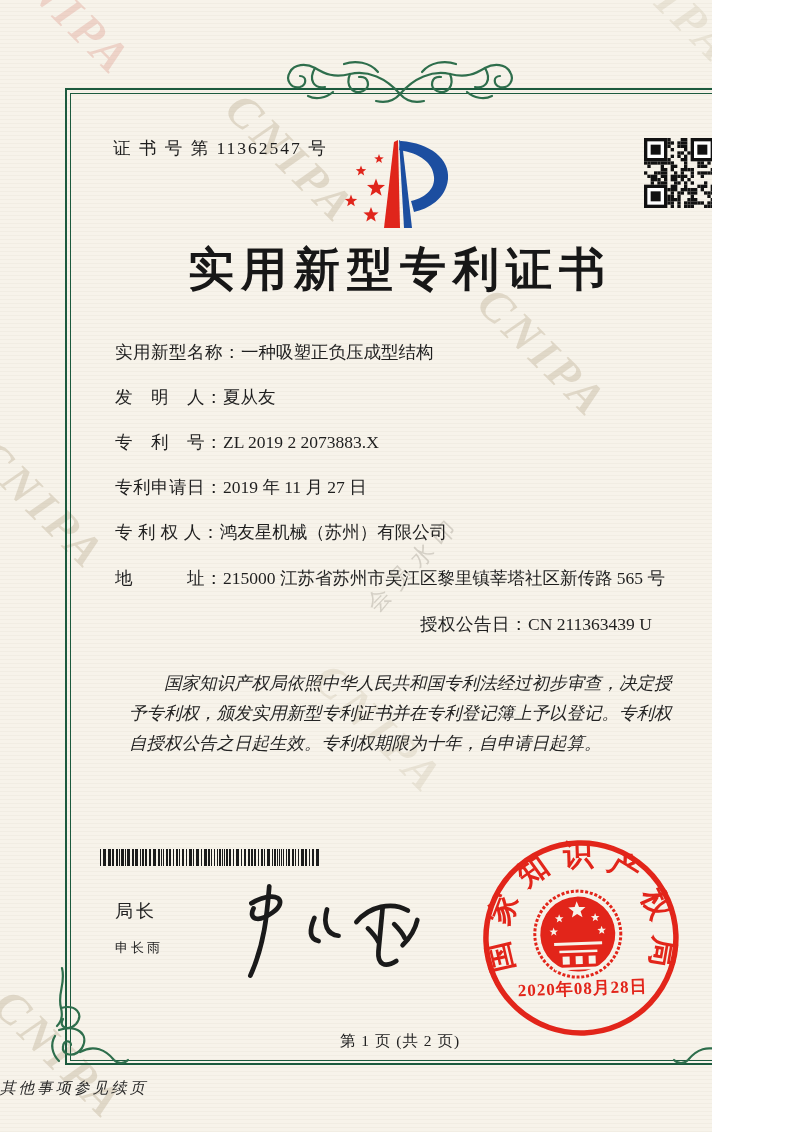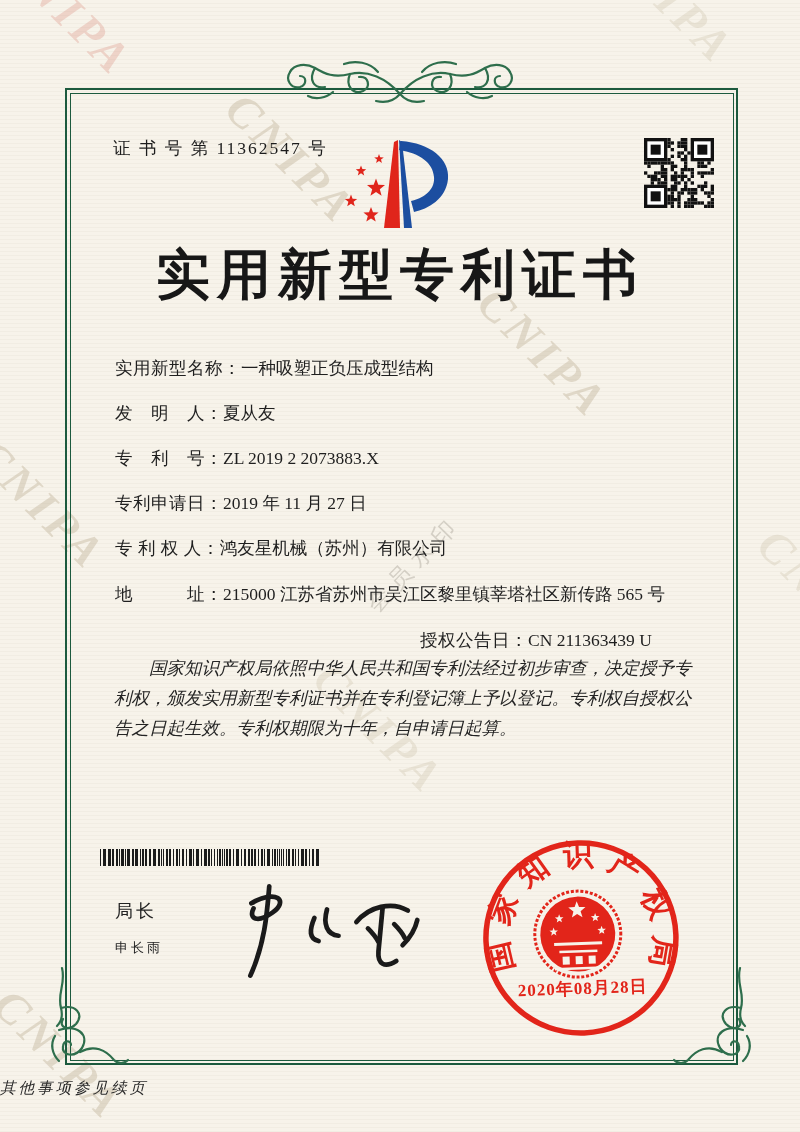--- a/index.html
+++ b/index.html
@@ -1,45 +1,45 @@
 <!DOCTYPE html>
 <html><head>
 <meta charset="utf-8">
 <style>
   html,body{margin:0;padding:0;}
   body{width:800px;height:1132px;font-family:"Liberation Serif","DejaVu Serif",serif;}
-  .page{position:relative;width:800px;height:1132px;background:#f7f3ea;overflow:hidden;}
+  .page{position:relative;width:712px;height:1132px;background:#f7f3ea;overflow:hidden;}
   .page::before{content:"";position:absolute;inset:0;z-index:1;pointer-events:none;
     background:repeating-linear-gradient(0deg, rgba(168,158,136,0.07) 0 1px, transparent 1px 4px);}
   
   .wm{position:absolute;z-index:0;font:italic 700 46px "Liberation Serif",serif;
       color:rgba(193,178,152,0.42);transform:rotate(45deg);letter-spacing:5px;white-space:nowrap;}
   .wm.pink{color:rgba(226,162,150,0.40);}
   .wm.faint{color:rgba(193,178,152,0.25);}
   .wm-member{position:absolute;z-index:0;font:400 23px "Liberation Serif",serif;
       color:rgba(150,144,132,0.35);transform:rotate(-46deg);letter-spacing:8px;white-space:nowrap;}
   
   .frame{position:absolute;z-index:2;left:65px;top:88px;width:673px;height:977px;
       border:2.5px solid #1c5a3e;box-sizing:border-box;}
   .frame-inner{position:absolute;inset:2.5px;border:1.5px solid #1c5a3e;}
   .ornament{position:absolute;z-index:3;}
   
   .content{position:absolute;inset:0;z-index:4;}
   .cert-number{position:absolute;left:113px;top:136px;font-size:17.5px;letter-spacing:2px;color:#1c1c1c;}
   .qr{position:absolute;left:644px;top:138px;width:70px;height:70px;}
   .logo{position:absolute;left:338px;top:133px;width:128px;height:102px;}
   .title{position:absolute;left:0;top:239px;width:800px;text-align:center;
-      font-size:54px;font-weight:700;letter-spacing:7px;color:#171717;}
+      font-size:46px;font-weight:700;letter-spacing:7px;color:#171717;}
   .fields{position:absolute;left:115px;top:340px;width:580px;}
-  .frow{position:absolute;left:0;font-size:17.5px;color:#1f1f1f;white-space:nowrap;margin-top:16px;}
+  .frow{position:absolute;left:0;font-size:17.5px;color:#1f1f1f;white-space:nowrap;}
   .frow .pair2{position:absolute;left:305px;top:0;}
   .flabel{letter-spacing:0.5px;}
   .body-text{position:absolute;left:113px;top:652px;width:580px;
       font-size:17.5px;line-height:1.72;color:#242424;font-style:italic;}
-  .body-text p{margin:1px;text-indent:2em;}
+  .body-text p{margin:16px;text-indent:2em;}
   .barcode{position:absolute;left:100px;top:849px;width:223px;height:17px;}
   .sig-title{position:absolute;left:115px;top:899px;font-size:18px;letter-spacing:3px;color:#222;}
   .sig-name{position:absolute;left:115px;top:939px;font-size:13px;letter-spacing:3px;color:#222;}
   .sig-script{position:absolute;left:222px;top:878px;width:210px;height:105px;}
   .seal{position:absolute;left:479px;top:838px;width:204px;height:204px;transform:rotate(-2deg);}
   .page-num{position:absolute;left:0;top:1031px;width:800px;text-align:center;
       font-size:15.5px;color:#222;letter-spacing:1px;}
   .cont-note{position:absolute;left:0;top:1078px;width:800px;text-align:left;
       font-size:15.5px;color:#2a2a2a;font-style:italic;letter-spacing:3px;}
 </style>
@@ -409,15 +409,16 @@
         <rect x="75" y="104" width="48" height="3" fill="#f7f3ea"></rect>
         <rect x="80" y="112" width="38" height="2.5" fill="#f7f3ea"></rect>
         <rect x="83" y="118" width="7" height="8" fill="#f7f3ea"></rect>
         <rect x="96" y="118" width="7" height="8" fill="#f7f3ea"></rect>
         <rect x="109" y="118" width="7" height="8" fill="#f7f3ea"></rect>
         <rect x="75" y="129" width="48" height="2.5" fill="#f7f3ea"></rect>
       </g>
       <text x="102" y="156" text-anchor="middle" font-size="17" font-weight="700" fill="#e2251a" letter-spacing="1" font-family="Liberation Serif, serif">2020年08月28日</text>
     </svg>
 
+    <div class="page-num">第 1 页 (共 2 页)</div>
     <div class="cont-note">其他事项参见续页</div>
   </div>
 </div>
 
 </body></html>

